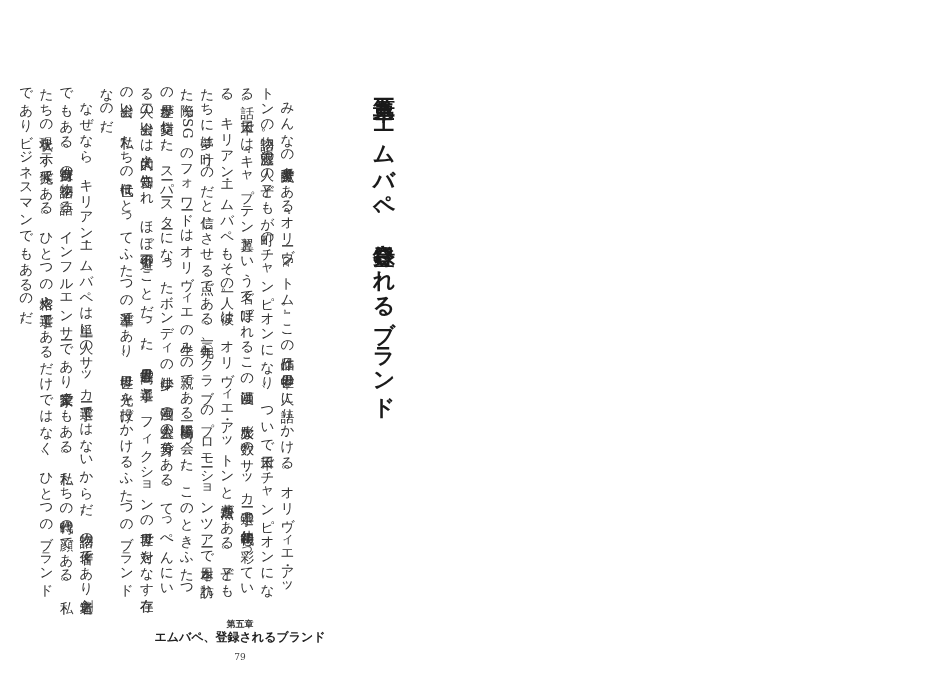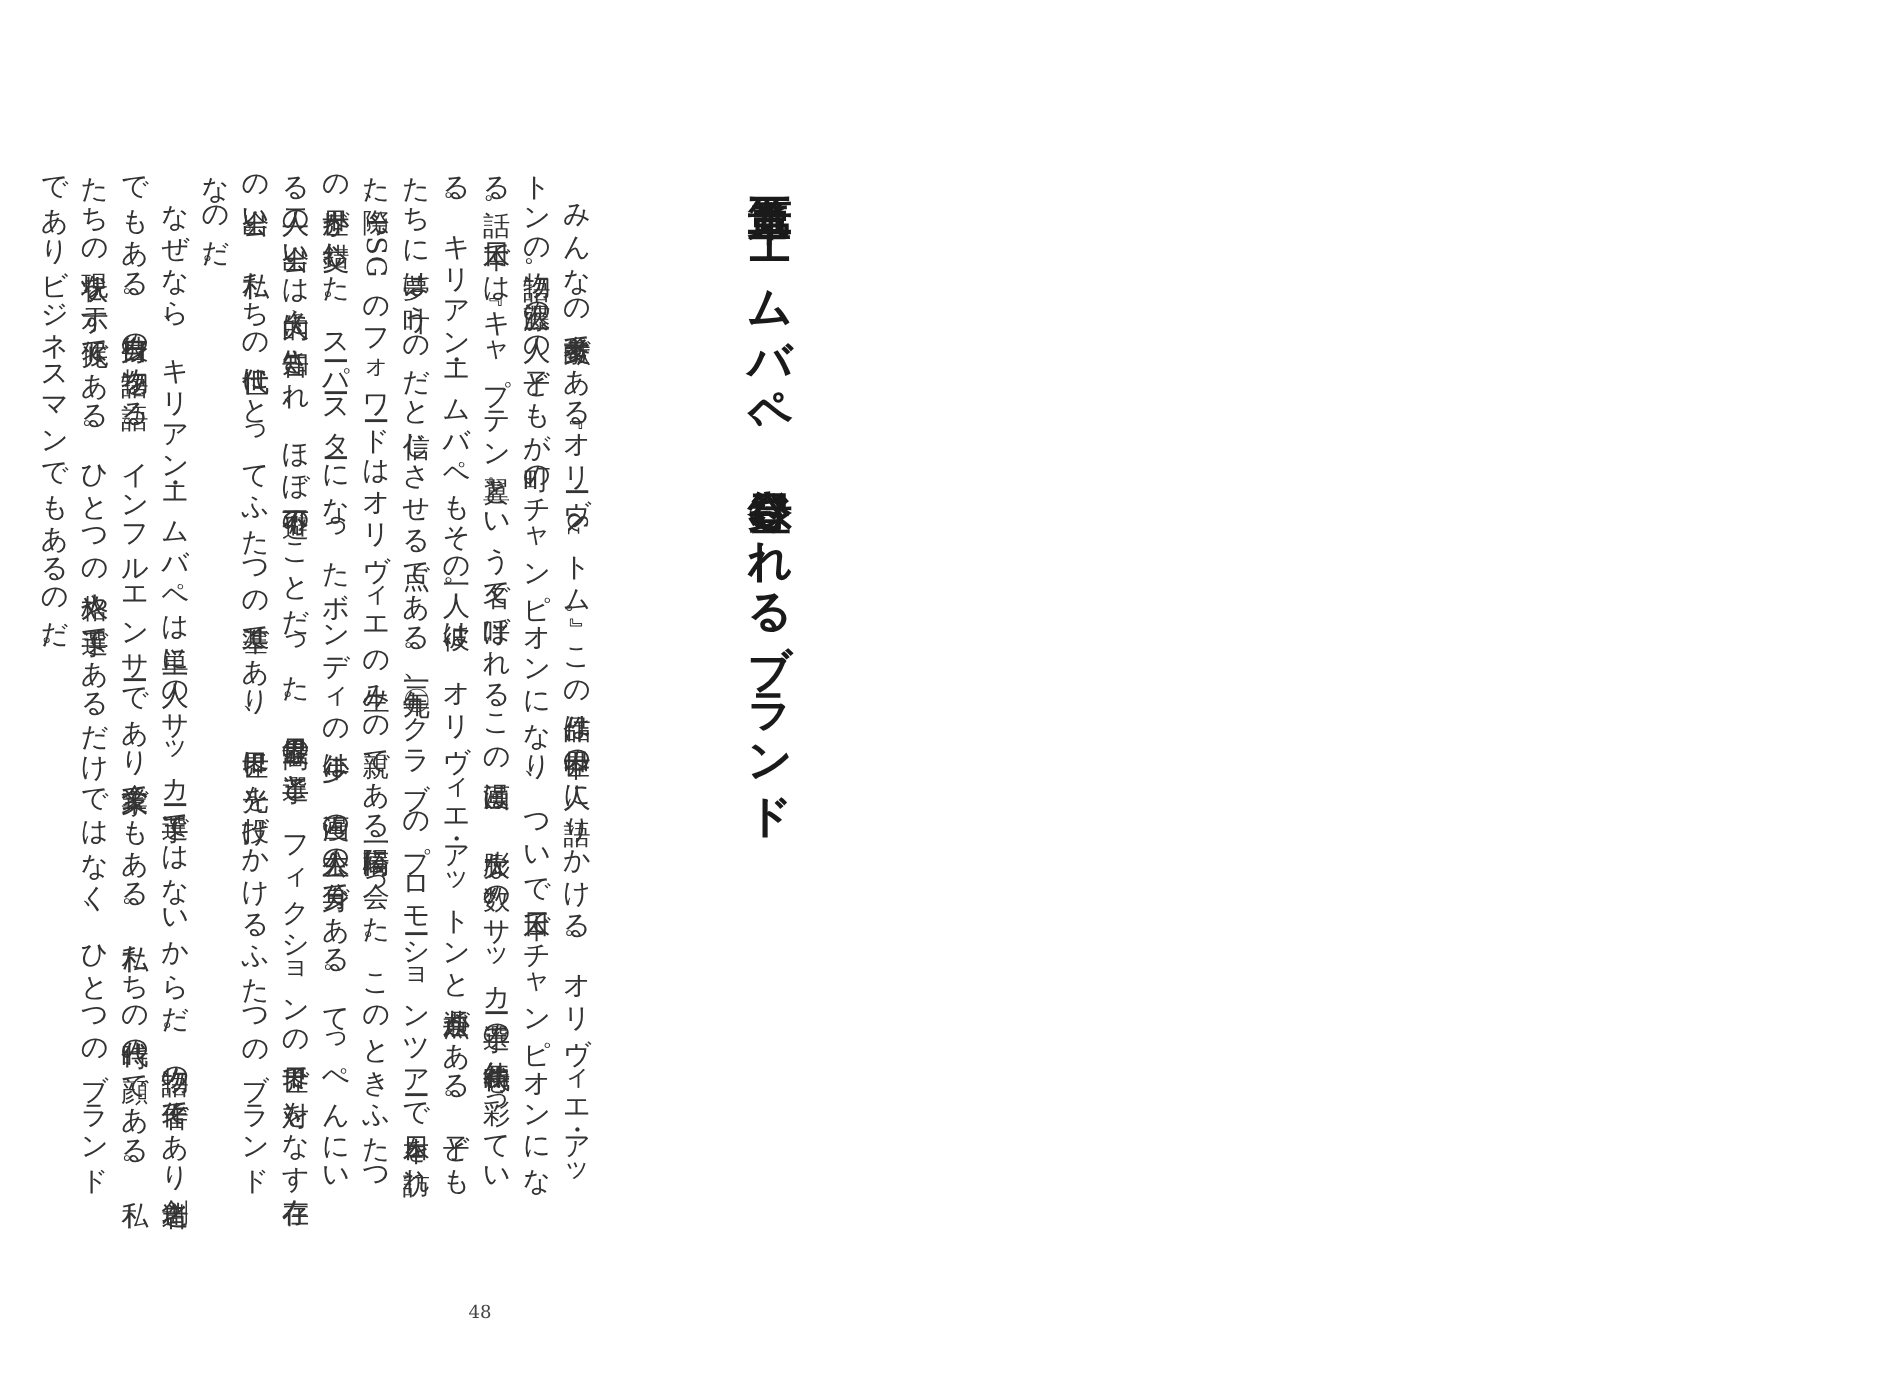--- a/index.html
+++ b/index.html
@@ -30,16 +30,20 @@
 <body>
 
 <div class="page">
   <div class="heading">第五章　エムバペ、登録されるブランド</div>
 
   <div class="body-text">
     <p>みんなの参考文献である『オリーヴ&amp;トム』。この作品は世界中の人に語りかける。オリヴィエ・アットンの物語。藤沢の一人の子どもが町のチャンピオンになり、ついで日本でチャンピオンになる話。日本では『キャプテン翼』という名で呼ばれるこの漫画は、膨大な数のサッカー選手の幼年時代を彩っている。キリアン・エムバペもその一人。彼は、オリヴィエ・アットンと共通点がある。子どもたちに夢は叶うのだと信じさせる点である。二〇一九年、クラブのプロモーションツアーで日本を訪れた際、PSGのフォワードはオリヴィエの生みの親である高橋陽一に会った。このときふたつの世界が交錯した。スーパースターになったボンディの少年は、漫画の主人公の分身である。てっぺんにいる二人の出会いは大々的に告知され、ほぼ不可避のことだった。世界最高の選手と、フィクションの世界で対をなす存在の出会い。私たちの世代にとってふたつの基準であり、世界に光を投げかけるふたつのブランドなのだ。</p>
     <p>なぜなら、キリアン・エムバペは単に一人のサッカー選手ではないからだ。物語の作者であり創造者でもある。彼自身の物語を語る。インフルエンサーであり企業家でもある。私たちの時代の顔である。私たちの現状を示す兆候である。ひとつの人格や選手であるだけではなく、ひとつのブランドでありビジネスマンでもあるのだ。</p>
   </div>
 
-  <div class="page-number">48</div>
+  <div class="footer">
+    <div class="footer-chapter">第五章</div>
+    <div class="footer-title">エムバペ、登録されるブランド</div>
+  </div>
+  <div class="page-number">79</div>
 </div>
 
 <div class="page" style="left:470px;"></div>
 
 </body></html>

